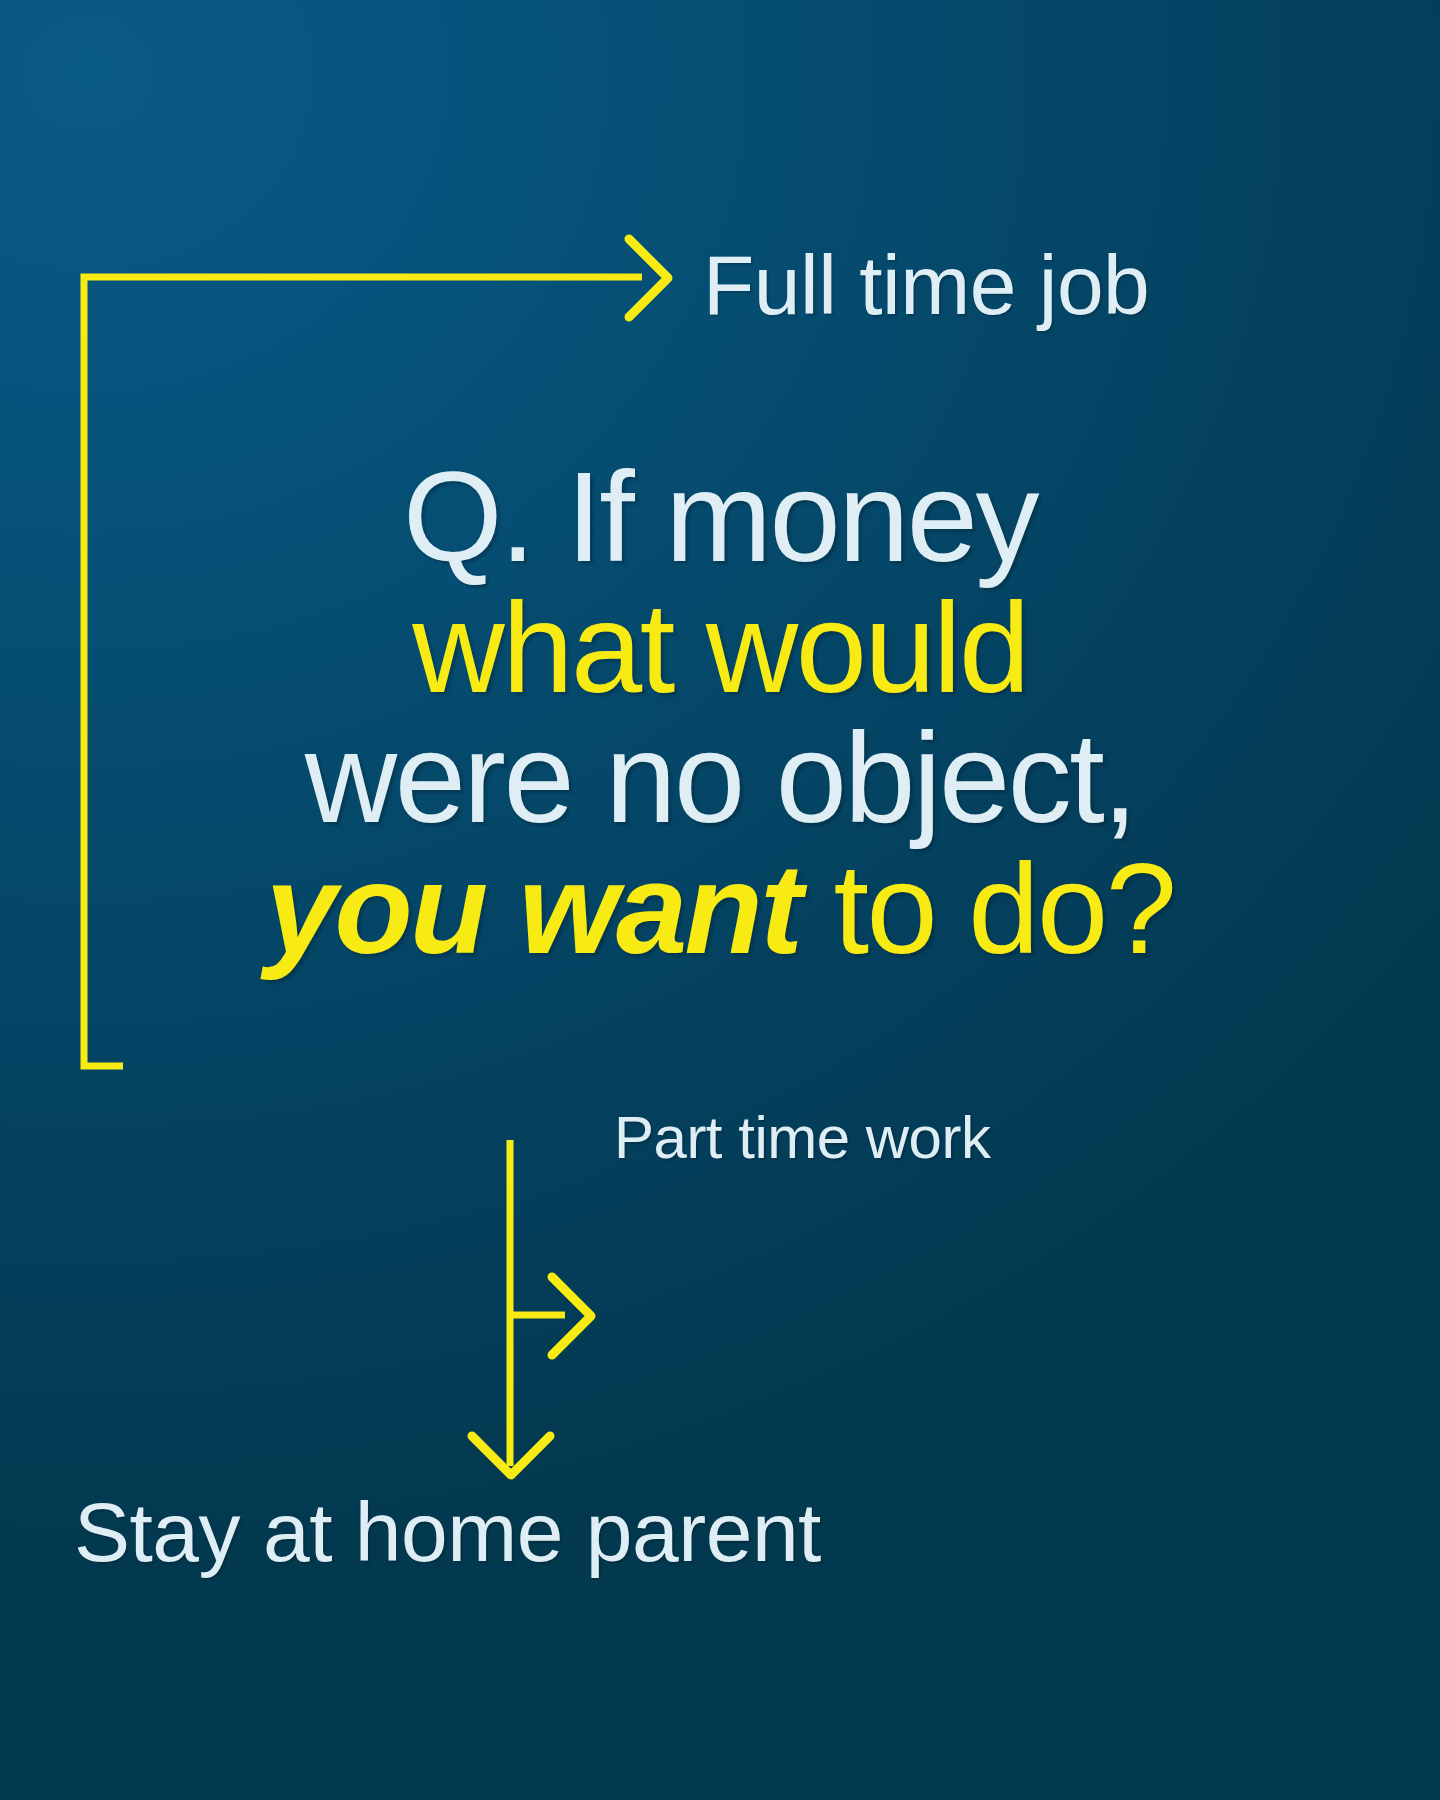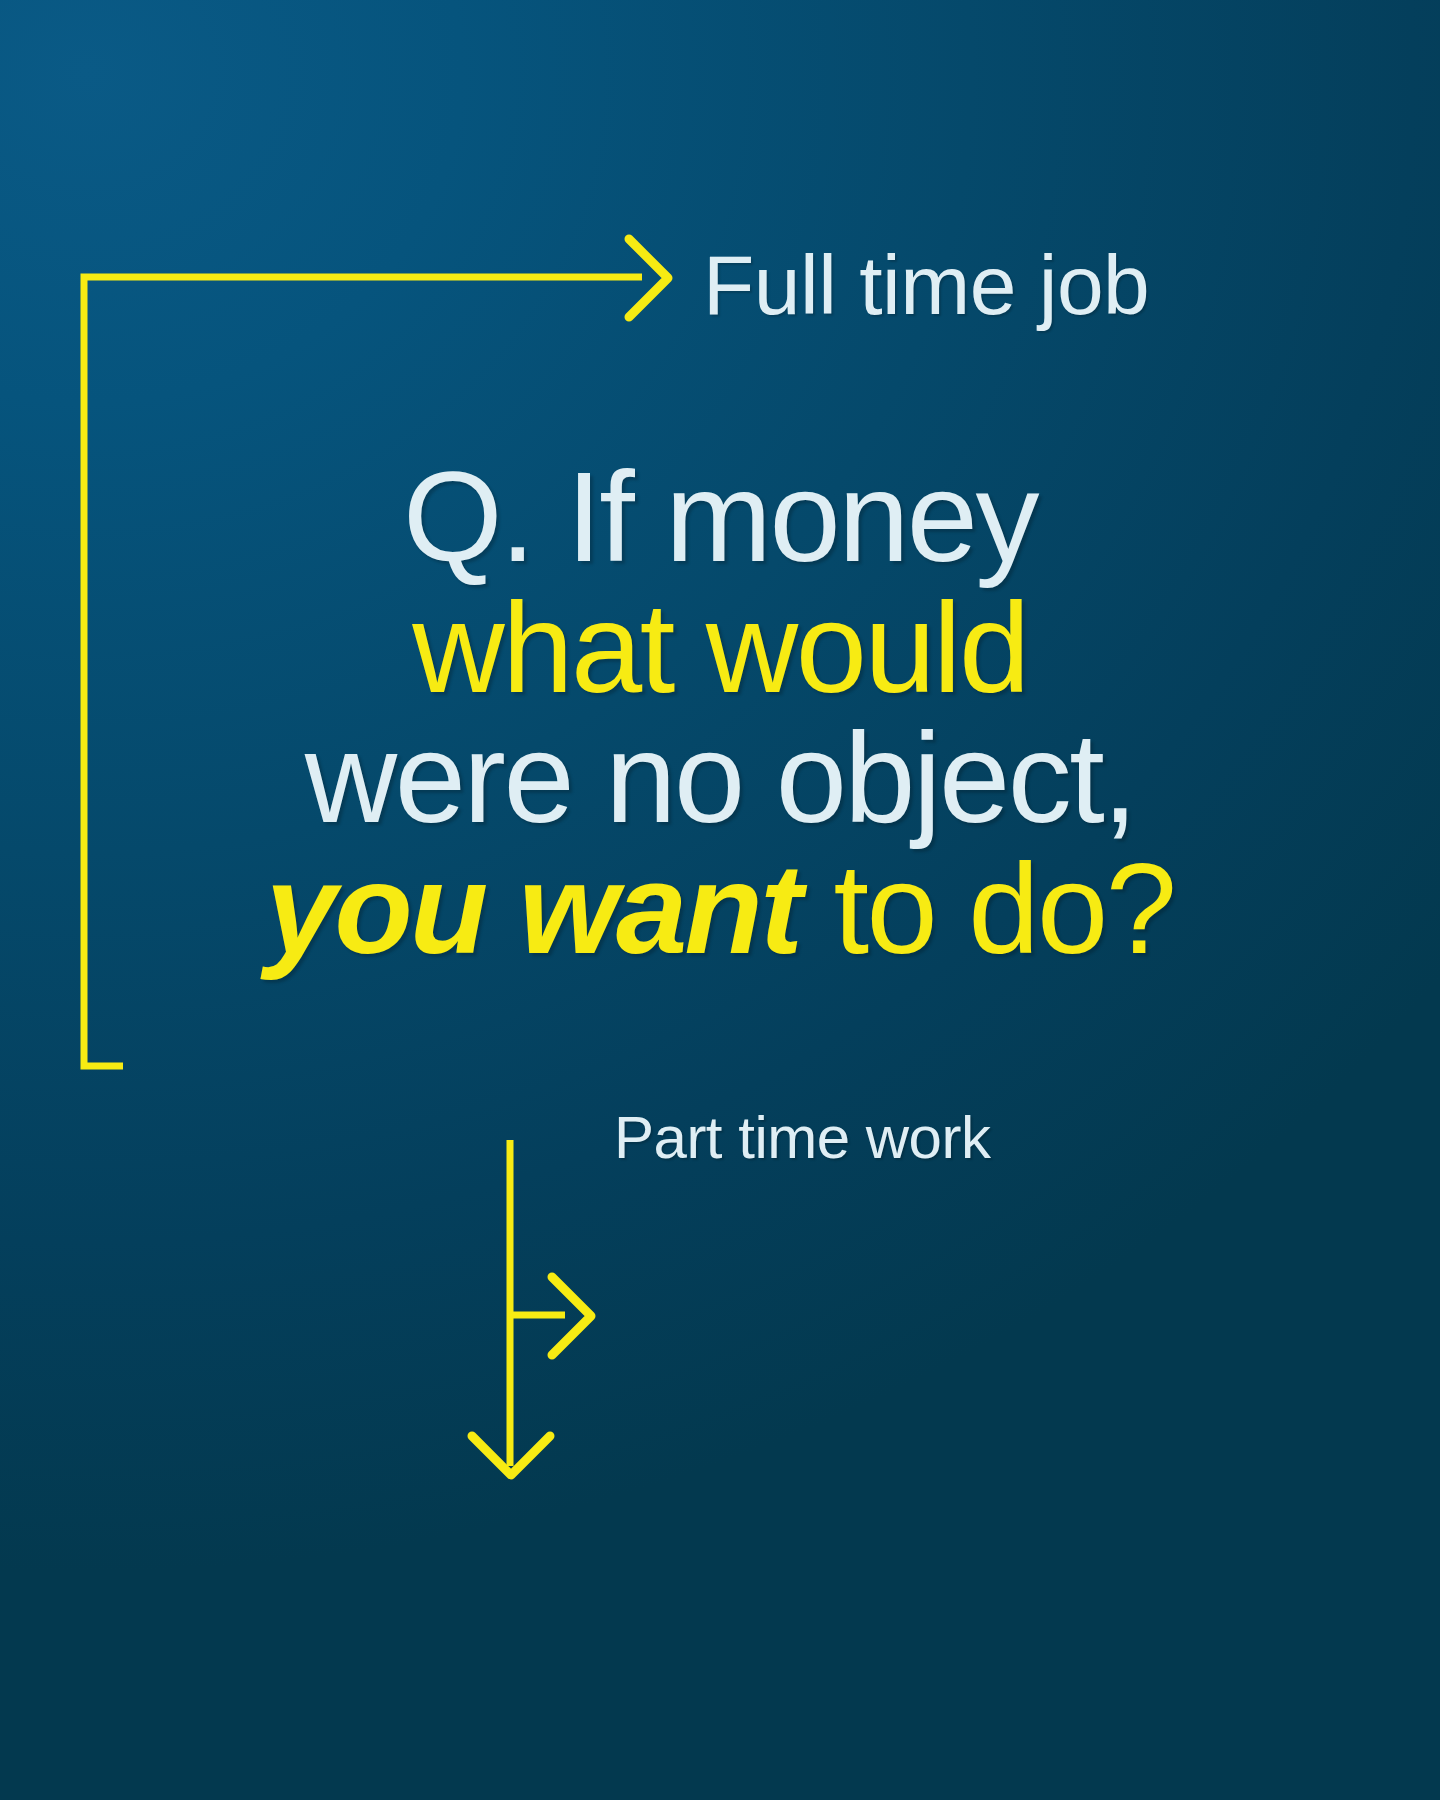--- a/index.html
+++ b/index.html
@@ -113,20 +113,21 @@
 
     <g>
       <polyline class="head" points="472,1436 511,1475 550,1436"></polyline>
     </g>
   </svg>
 
   <div class="label" id="lbl-full-time">Full time job</div>
 
   <div class="label" id="lbl-part-time">Part time work</div>
 
+  <div class="label" id="lbl-stay-home">Stay at home parent</div>
 
   <div id="question">
     <span class="qline">Q. If money</span>
     <span class="qline hl">what would</span>
     <span class="qline">were no object,</span>
     <span class="qline"><span class="hl-i">you want</span><span class="hl"> to do?</span></span>
   </div>
 
 </div>
 

